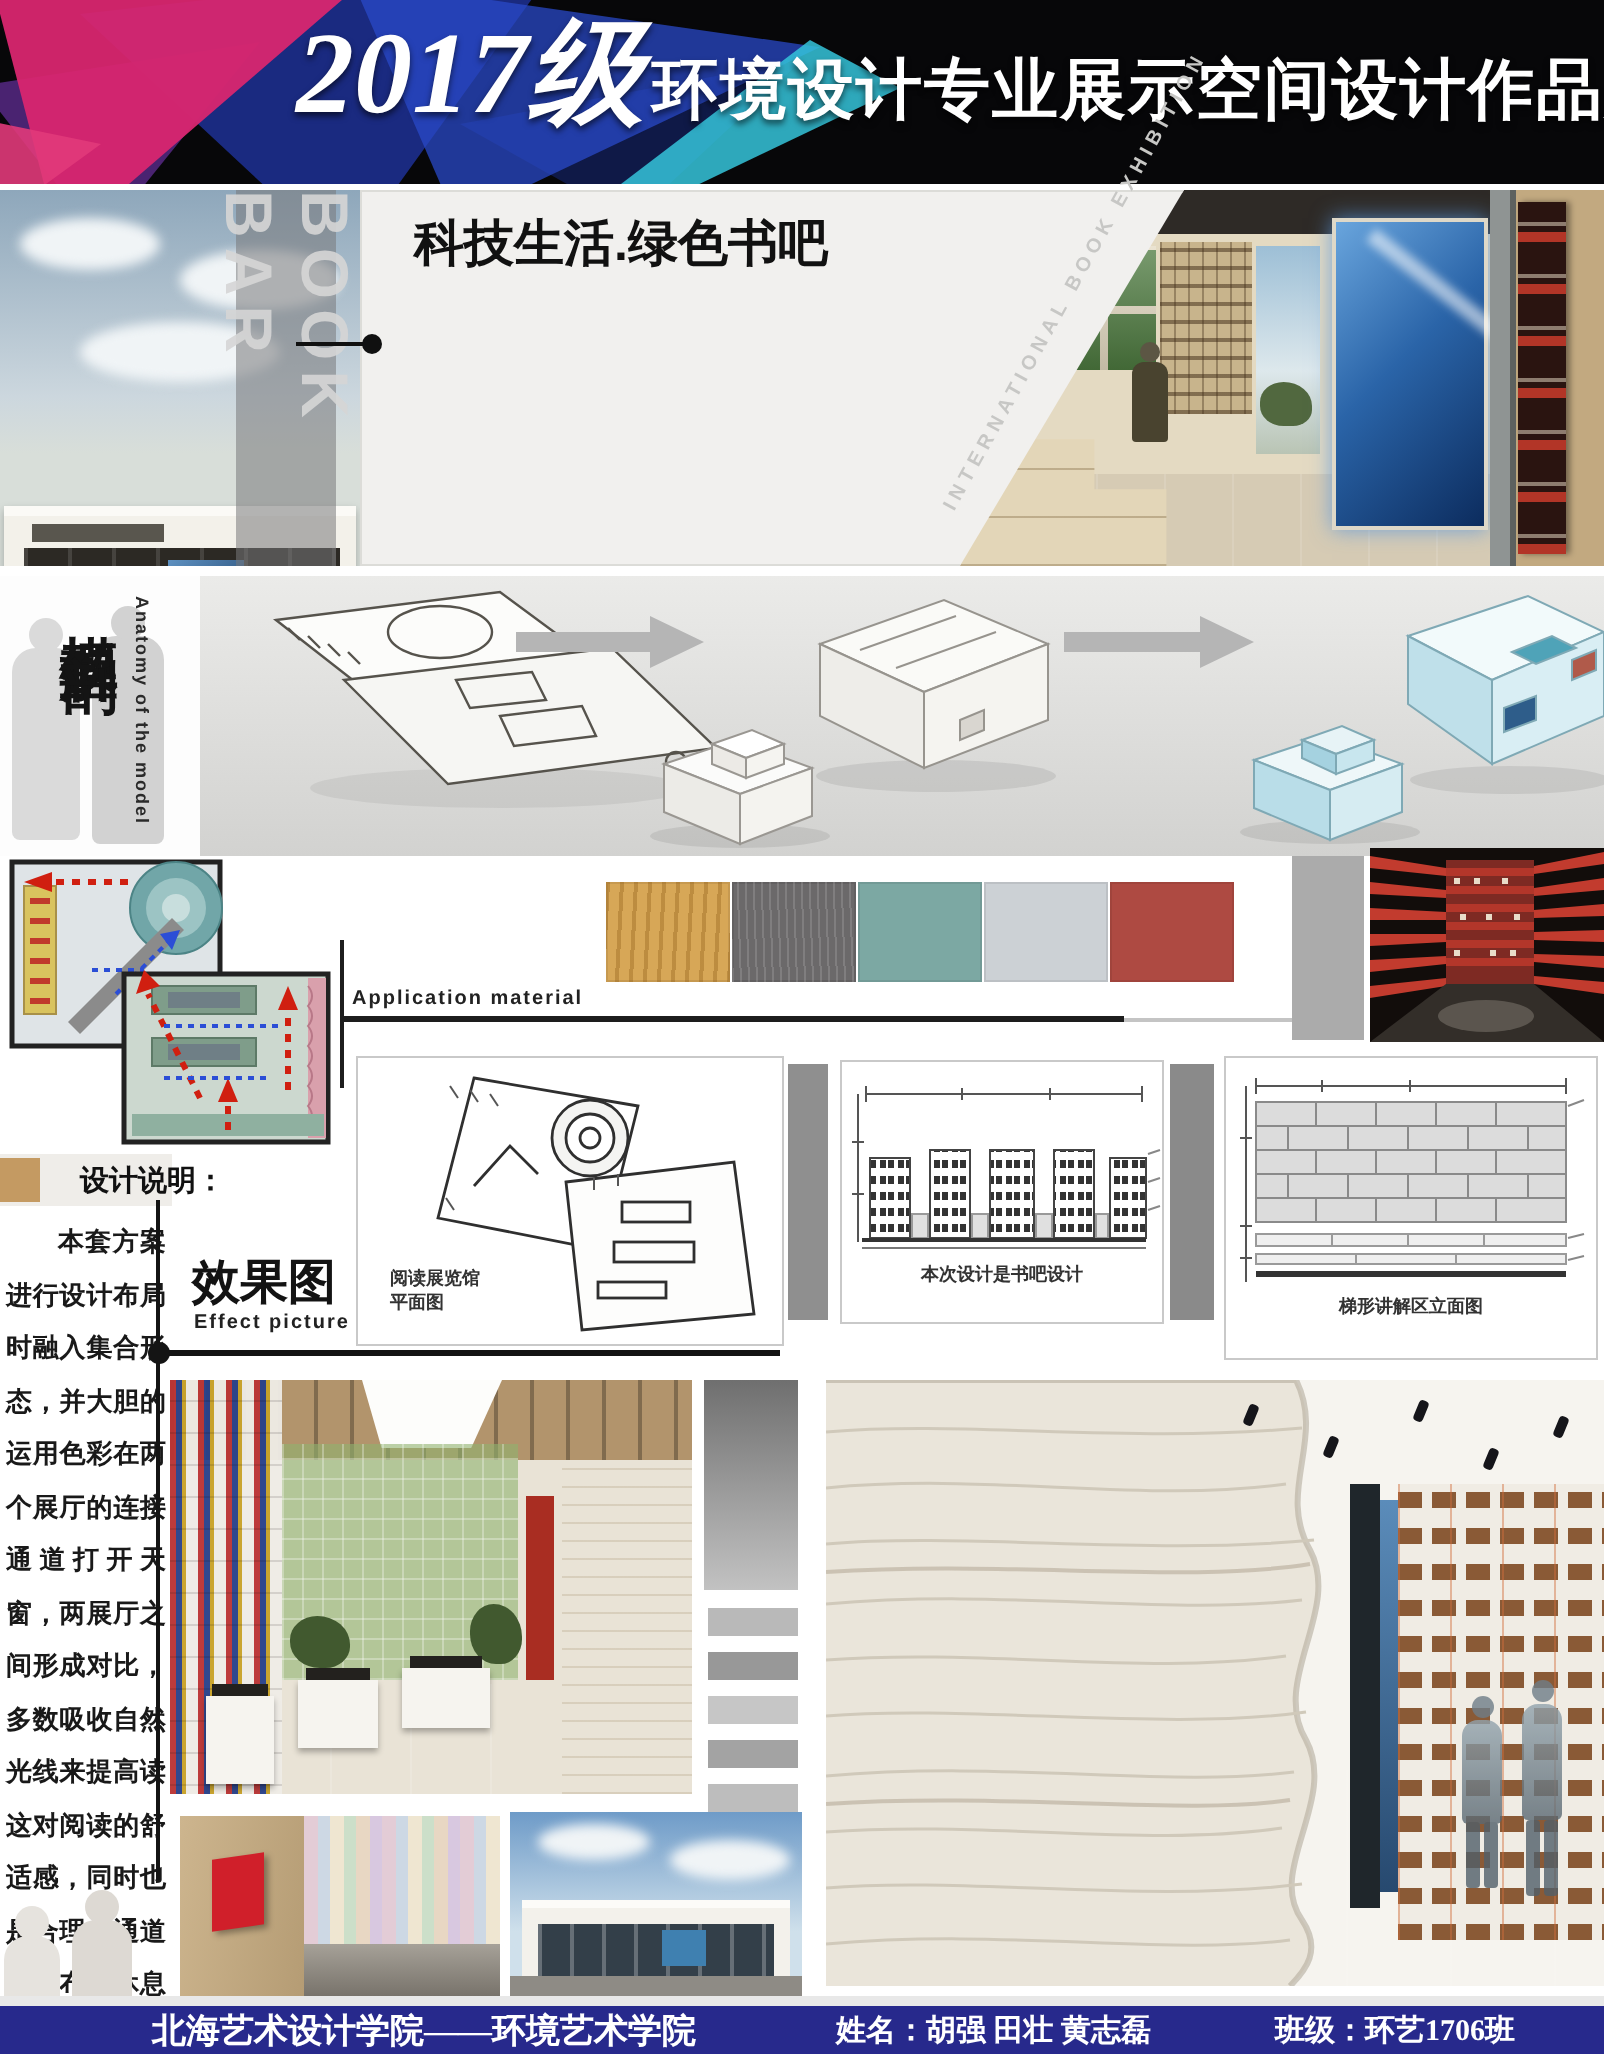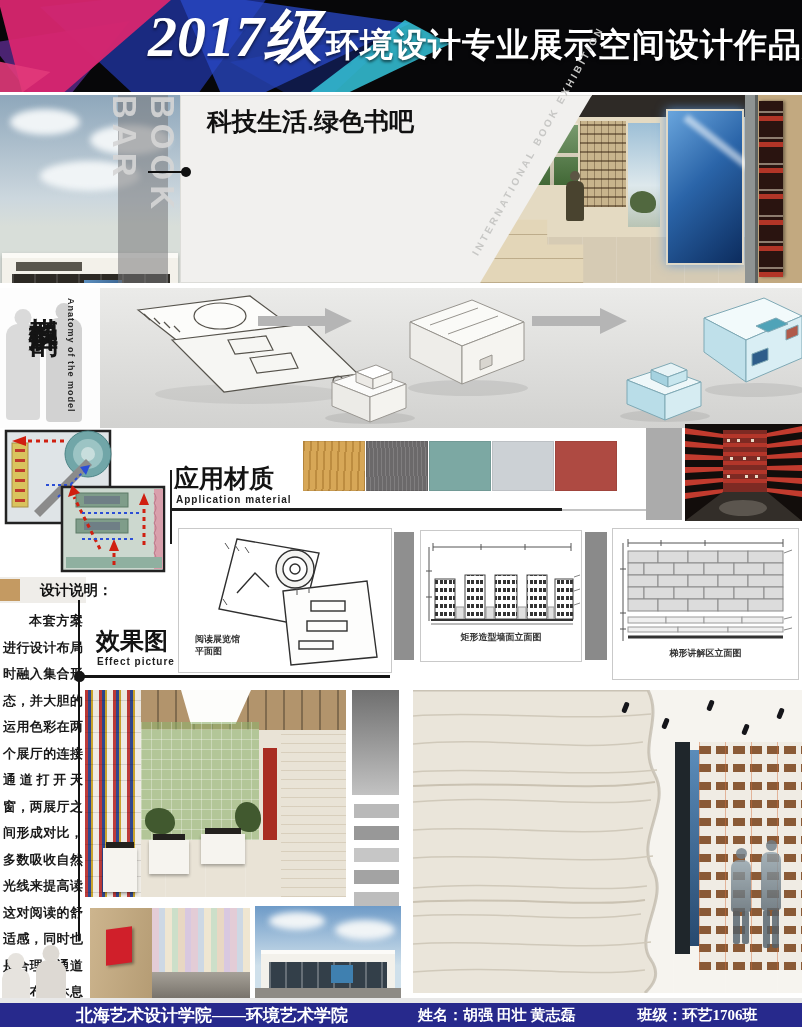--- a/index.html
+++ b/index.html
@@ -320,21 +320,20 @@
     <rect x="64" y="130" width="96" height="11" fill="#8fb0a0"></rect>
     <path d="M98,122 L72,70" stroke="#d01f10" stroke-width="3" stroke-dasharray="4 4" fill="none"></path>
     <polygon points="66,70 70,58 78,66" fill="#d01f10"></polygon>
     <path d="M142,118 V78" stroke="#d01f10" stroke-width="3" stroke-dasharray="4 4" fill="none"></path>
     <polygon points="137,78 142,66 147,78" fill="#d01f10"></polygon>
     <path d="M112,138 V124" stroke="#d01f10" stroke-width="3" stroke-dasharray="4 4" fill="none"></path>
     <polygon points="107,124 112,112 117,124" fill="#d01f10"></polygon>
     <path d="M80,86 H140" stroke="#2b4ed6" stroke-width="2" stroke-dasharray="3 3" fill="none"></path>
     <path d="M80,112 H134" stroke="#2b4ed6" stroke-width="2" stroke-dasharray="3 3" fill="none"></path>
   </svg>
-  <div class="abs mat-cn">应用材质</div>
   <div class="abs mat-en">Application material</div>
   <div class="abs mat-vline"></div>
   <div class="abs mat-hline"></div>
   <div class="abs mat-hline2"></div>
   <div class="sw sw-grain" style="left: 303px; background-color: rgb(215, 167, 87);"></div>
   <div class="sw sw-tex" style="left: 366px; background-color: rgb(107, 105, 106);"></div>
   <div class="sw" style="left: 429px; background-color: rgb(124, 168, 163);"></div>
   <div class="sw" style="left: 492px; background-color: rgb(204, 209, 213);"></div>
   <div class="sw" style="left: 555px; background-color: rgb(174, 74, 66);"></div>
   <div class="abs matbar"></div>
@@ -446,21 +445,21 @@
           <rect x="65" y="76" width="8" height="12"></rect>
         <rect x="97" y="76" width="8" height="12"></rect>
           <rect x="127" y="76" width="6" height="12"></rect>
       </g>
       <line x1="10" y1="89" x2="152" y2="89" stroke="#333" stroke-width="2"></line>
       <line x1="10" y1="93" x2="152" y2="93" stroke="#777"></line>
       <line x1="153" y1="46" x2="159" y2="44" stroke="#888"></line>
         <line x1="153" y1="60" x2="159" y2="58" stroke="#888"></line>
       <line x1="153" y1="74" x2="159" y2="72" stroke="#888"></line>
     </svg>
-    <div class="cap" style="left:0;top:100px;width:160px;text-align:center;">矩形造型墙面立面图</div>
+    <div class="cap" style="left:0;top:100px;width:160px;text-align:center;">本次设计是书吧设计</div>
   </div>
   <div class="dbar" style="left:585px;top:532px;width:22px;height:128px;background:#8a8a8a;"></div>
   <div class="panel" style="left:612px;top:528px;width:185px;height:150px;">
     <svg width="185" height="150" viewBox="0 0 185 150">
       <line x1="15" y1="14" x2="170" y2="14" stroke="#555"></line>
       <line x1="15" y1="10" x2="15" y2="18" stroke="#555"></line>
         <line x1="170" y1="10" x2="170" y2="18" stroke="#555"></line>
       <line x1="48" y1="11" x2="48" y2="17" stroke="#555"></line>
         <line x1="92" y1="11" x2="92" y2="17" stroke="#555"></line>
       <line x1="10" y1="14" x2="10" y2="112" stroke="#555"></line>

